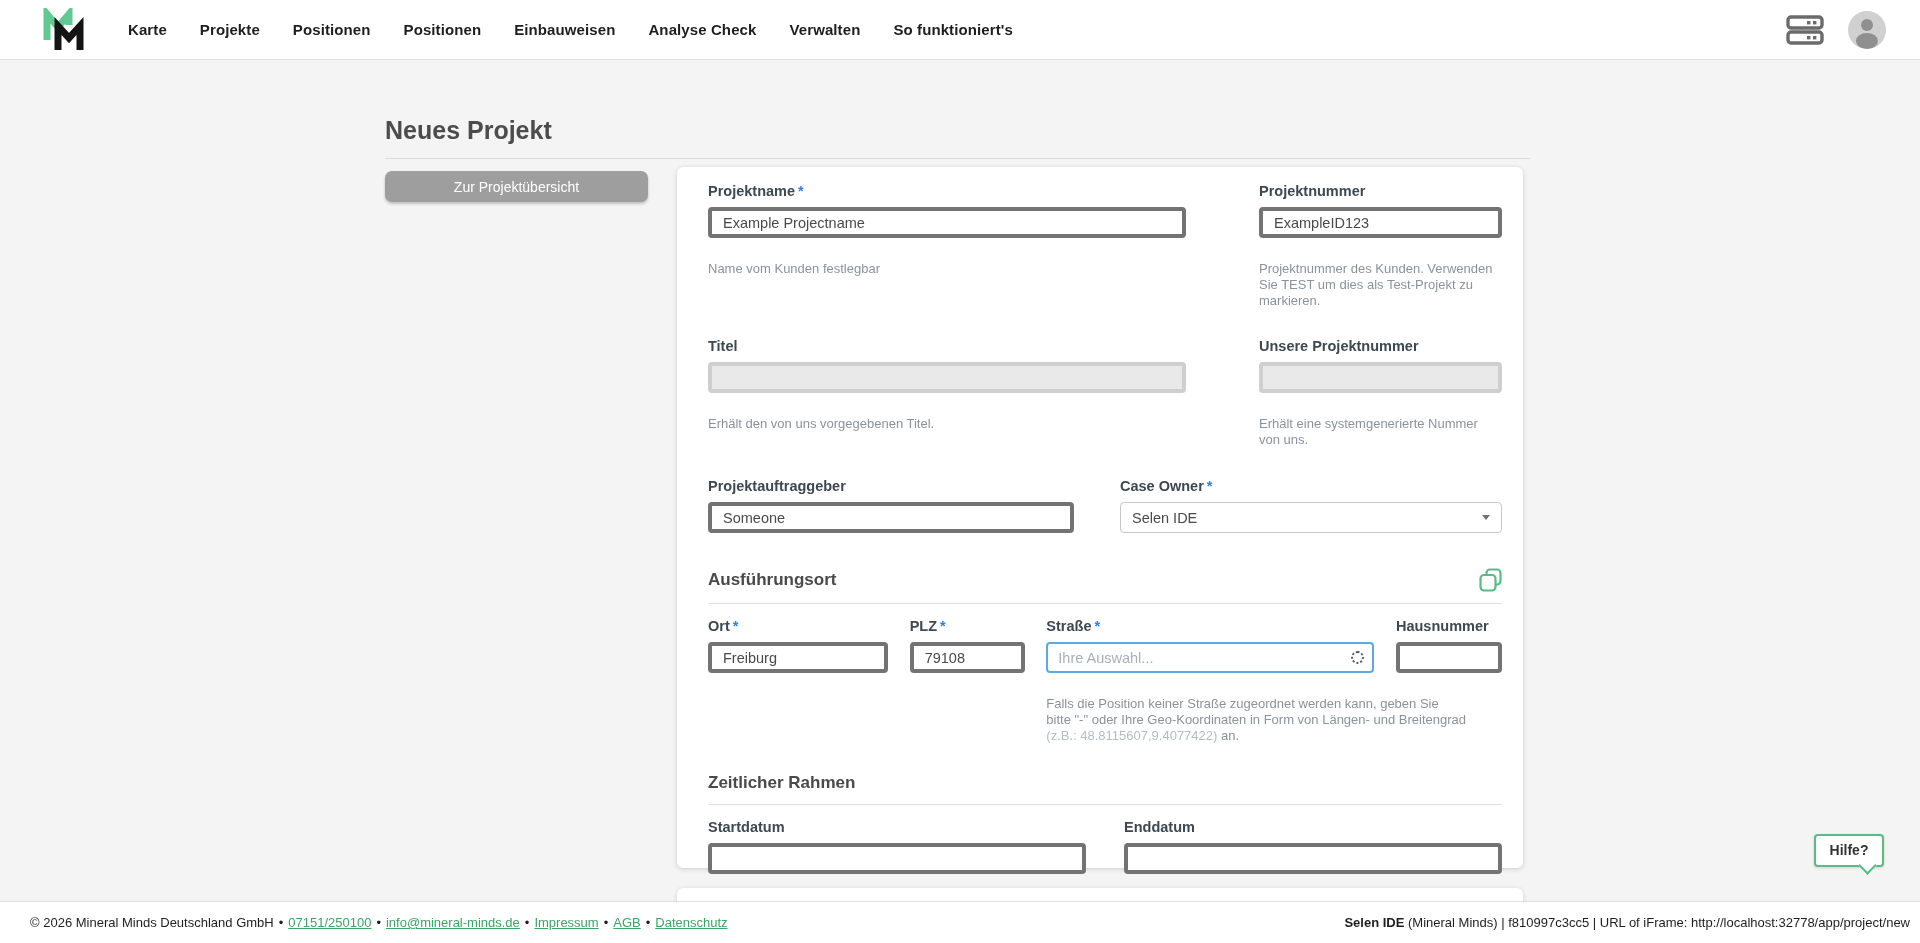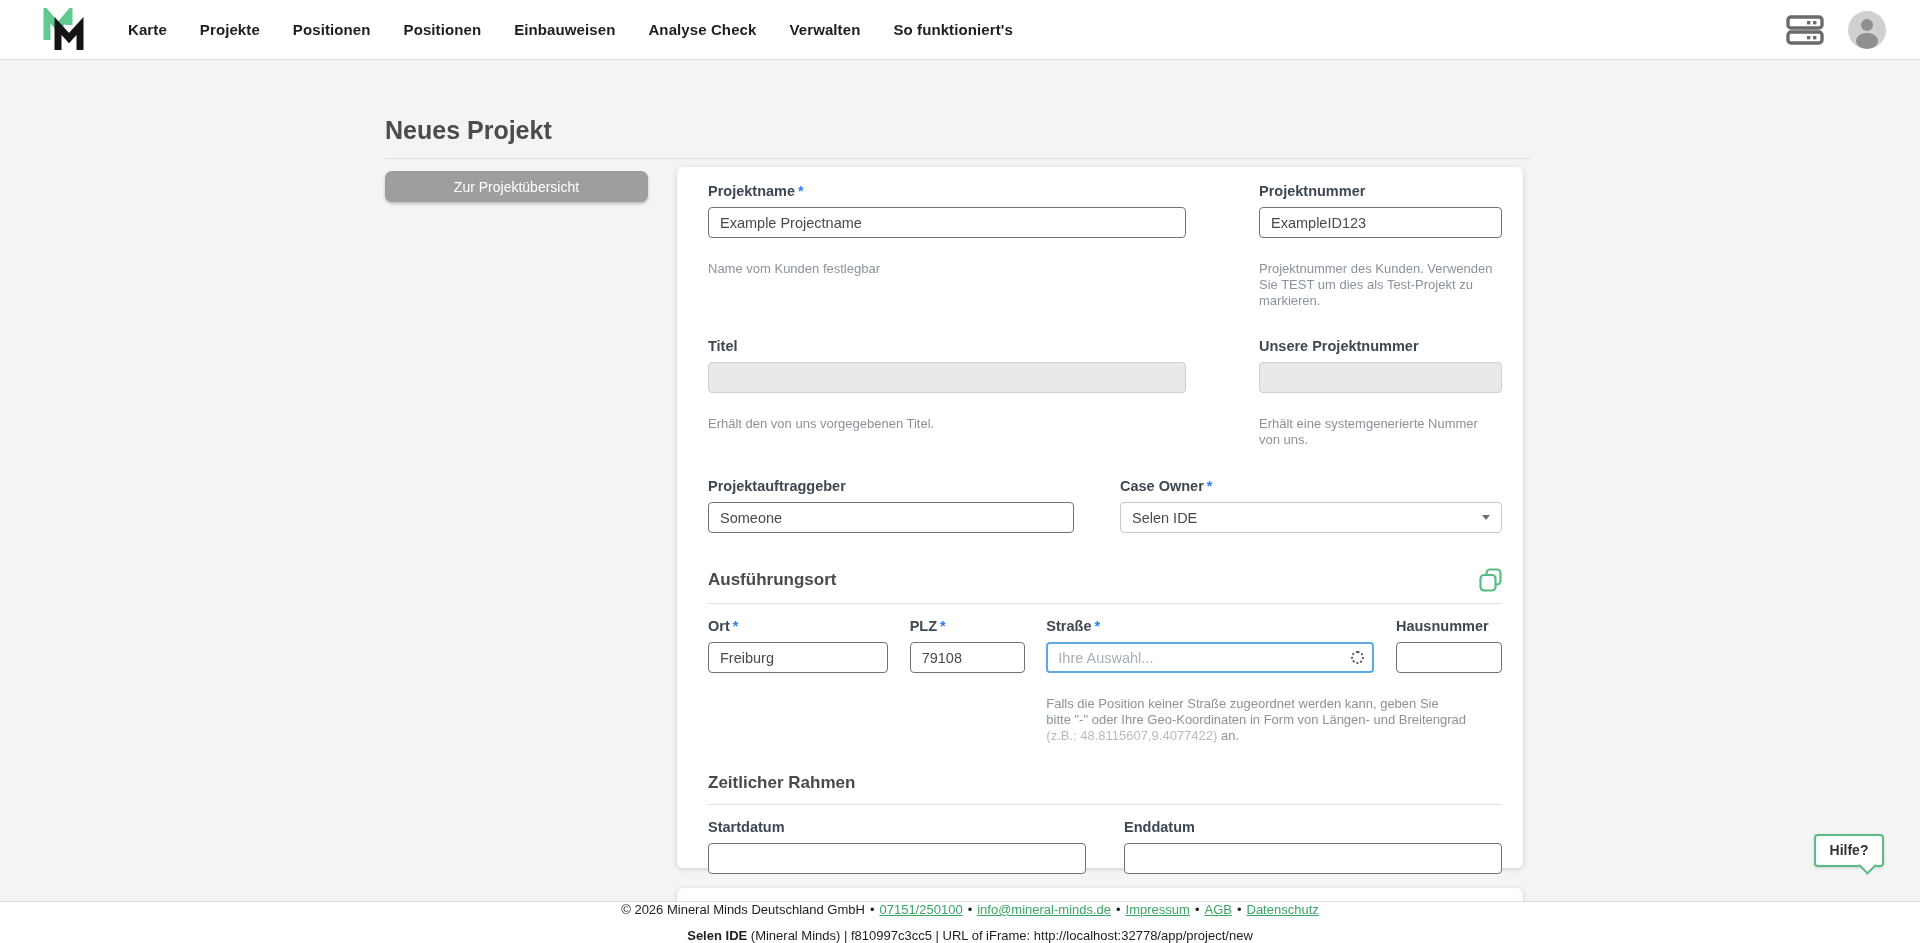--- a/index.html
+++ b/index.html
@@ -55,21 +55,21 @@
   .col { display:flex; flex-direction:column; }
   .w-478 { width:478px; } .w-243 { width:243px; }
   .w-366 { width:366px; } .w-382 { width:382px; }
   .w-180 { width:180px; } .w-115 { width:115px; }
   .w-328 { width:328px; } .w-106 { width:106px; }
   .w-378 { width:378px; }
 
   .field-label { font-size:14.5px; font-weight:bold; color:#3d4852; margin-bottom:8px; white-space:nowrap; }
   .req { color:#2f80ed; margin-left:3px; }
   .text-input {
-    height:31px; width:100%; border:1px solid #737373; border-radius:4px;
+    height:31px; width:100%; border:4px solid #737373; border-radius:4px;
     padding:0 11px; font-size:14.5px; font-family:inherit; color:#4a4a4a; background:#fff;
     outline:none;
   }
   .text-input:disabled, .text-input.disabled { background:#e9e9e9; border-color:#cfcfcf; }
   .text-input::placeholder { color:#a7b0b7; }
   .helper { font-size:13px; line-height:16px; color:#8a939b; margin-top:23px; }
   .helper-muted { color:#b4bcc2; }
 
   .input-wrap { position:relative; width:100%;border-radius:11px; }
   .input-wrap .text-input.focused { border:2px solid #5ca9e6; padding:0 10px; }
@@ -108,21 +108,21 @@
     content:""; position:absolute; right:8px; bottom:-7px; width:11px; height:11px;
     background:#fff; border-right:2px solid #5abc85; border-bottom:2px solid #5abc85;
     transform:rotate(45deg);
   }
 
   
   .footer {
     position:absolute; bottom:0; left:0; width:1920px; height:42px;
     background:#fff; border-top:1px solid #ddd;
     display:flex; align-items:center; justify-content:space-between;
-    padding:0 10px 0 30px; font-size:13px; color:#1e1e1e; z-index:15;flex-direction:column;
+    padding:0 10px 0 30px; font-size:13px; color:#1e1e1e; z-index:15;
   }
   .footer-left { display:flex; align-items:center; white-space:nowrap; }
   .footer-sep { margin:0 5px; color:#1e1e1e; }
   .footer-link { color:#3aa564; text-decoration:underline; cursor:pointer; }
   .footer-right { white-space:nowrap; }
   .footer-user { font-weight:bold; }
 </style>
 </head>
 <body>
 

